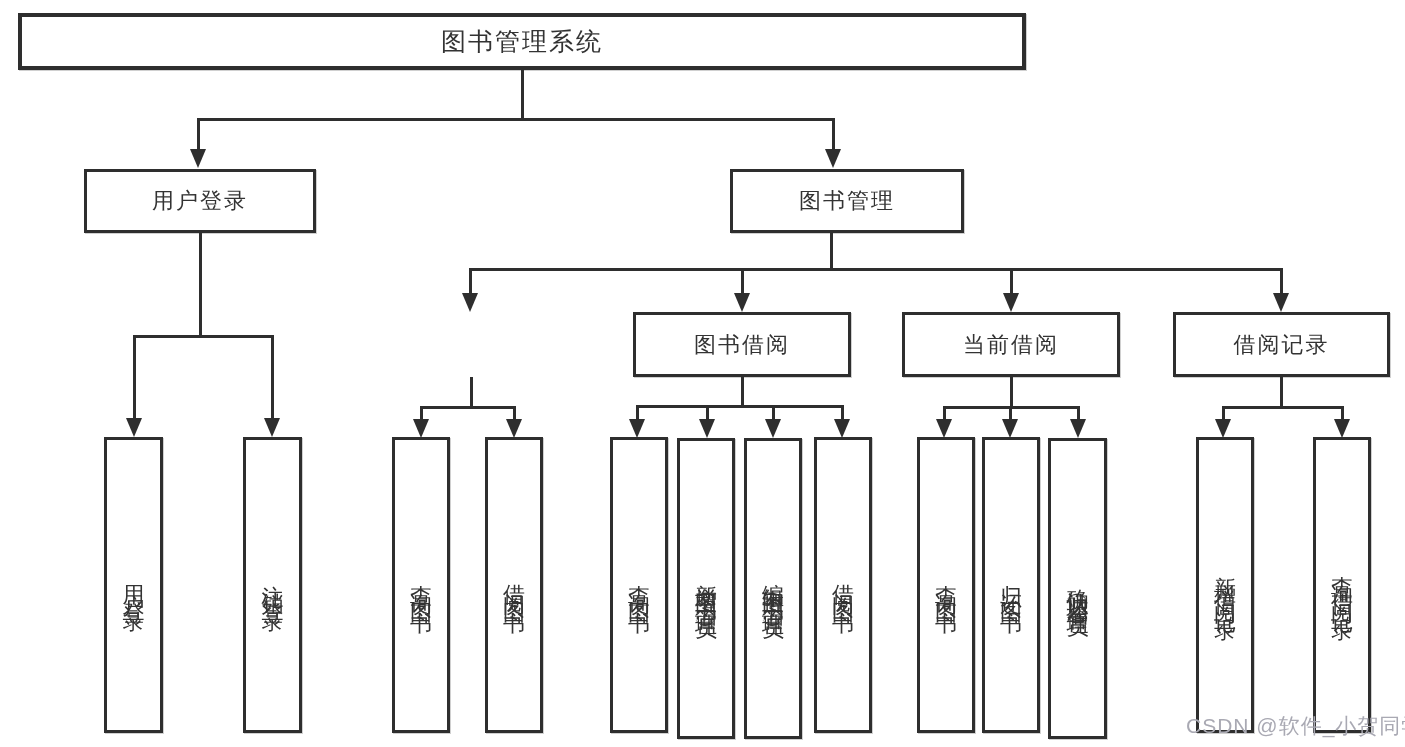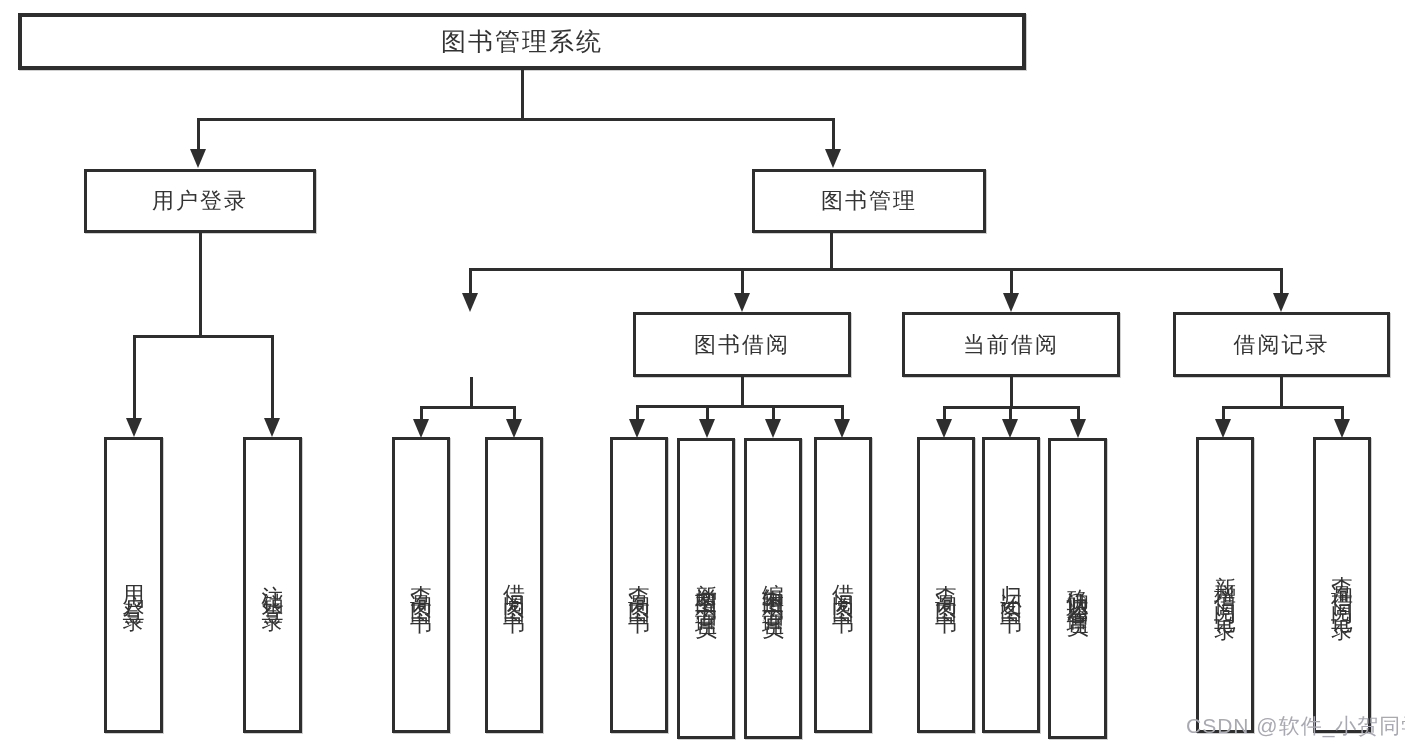--- a/index.html
+++ b/index.html
@@ -37,21 +37,21 @@
 <div class="canvas">
 
   <div class="node root-node" style="left:18px; top:13px; width:1008px; height:57px;">
     <span>图书管理系统</span>
   </div>
 
   <div class="node h-node" style="left:84px; top:169px; width:232px; height:64px;">
     <span>用户登录</span>
   </div>
 
-  <div class="node h-node" style="left:752px; top:169px; width:234px; height:64px;">
+  <div class="node h-node" style="left:730px; top:169px; width:234px; height:64px;">
     <span>图书管理</span>
   </div>
 
 
   <div class="node h-node" style="left:633px; top:312px; width:218px; height:65px;">
     <span>图书借阅</span>
   </div>
 
   <div class="node h-node" style="left:902px; top:312px; width:218px; height:65px;">
     <span>当前借阅</span>

